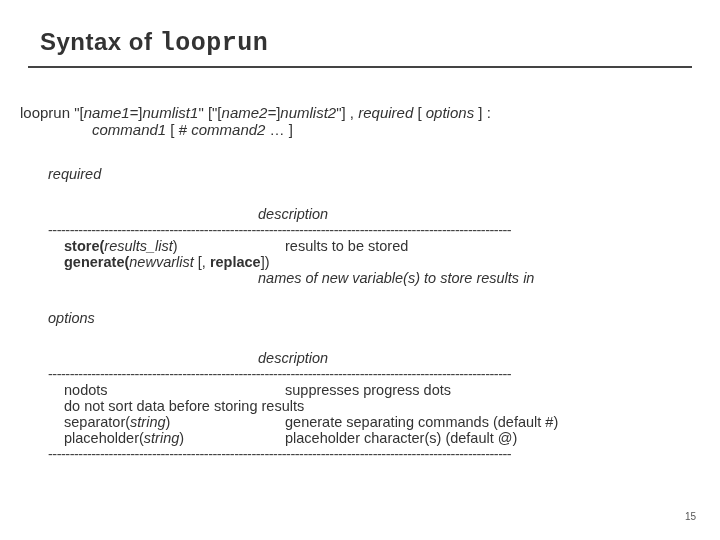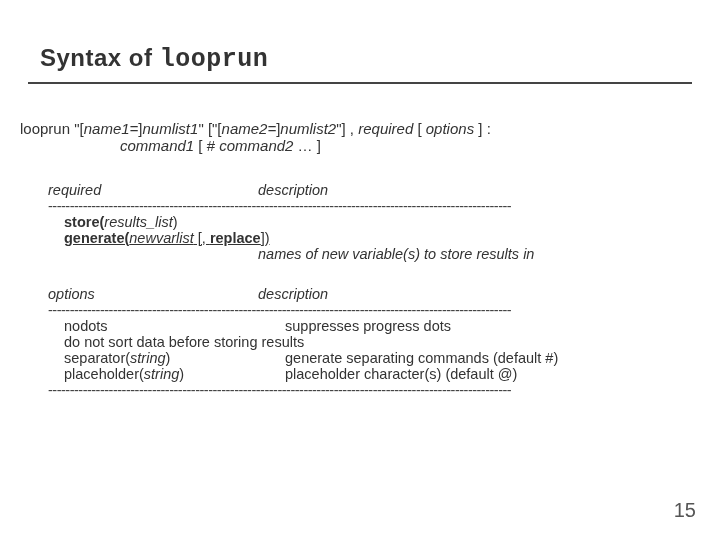--- a/index.html
+++ b/index.html
@@ -6,21 +6,21 @@
     margin: 0;
     padding: 0;
     width: 720px;
     height: 540px;
     background: #fff;
     font-family: Verdana, Geneva, sans-serif;
     color: #333;
     position: relative;
   }
   .slide {
-    padding: 44px 28px 0 28px;
+    padding: 28px 28px 0 28px;
     box-sizing: border-box;
     width: 100%;
     height: 100%;
   }
   .title {
     font-size: 24px;
     letter-spacing: 0.5px;
     margin: 0 0 8px 12px;
   }
   .title .mono {
@@ -31,70 +31,70 @@
     border: none;
     border-top: 2px solid #444;
     margin: 0 0 36px 0;
   }
   .syntax-block {
     font-size: 15px;
     margin-left: -8px;
     margin-bottom: 28px;
   }
   .syntax-block .line1 { margin-left: 0; }
-  .syntax-block .line2 { margin-left: 100px; }
+  .syntax-block .line2 { margin-left: 72px; }
   .i { font-style: italic; }
   .b { font-weight: bold; }
 
   .opt-block {
     font-size: 14.5px;
     margin-left: 20px;
     margin-bottom: 24px;
   }
   .opt-head {
     display: flex;
   }
   .opt-head .c1 {
     width: 210px;
     font-style: italic;
   }
   .opt-head .c2 {
     font-style: italic;
+    margin-top: 40px;
   }
   .dash {
     font-family: Arial, sans-serif;
     letter-spacing: -0.5px;
     white-space: nowrap;
     overflow: hidden;
     width: 650px;
     color: #444;
   }
   .opt-row {
     display: flex;
     margin-left: 16px;
     gap: 27px;
   }
   .opt-row .c1 {
     width: 194px;
   }
   .opt-row .c2 { }
   .opt-full {
     margin-left: 16px;
-    text-decoration: underline;
   }
   .opt-desc-indent {
     margin-left: 210px;
     font-style: italic;
   }
 
   .pagenum {
     position: absolute;
     right: 24px;
     bottom: 18px;
-    font-size: 20px;
+    font-size: 10px;
     color: #555;
   }
 </style>
 </head>
 <body>
 
 <div class="slide">
   <h1 class="title">
     <span>Syntax of </span><span class="mono">looprun</span>
   </h1>
@@ -110,20 +110,21 @@
   </div>
 
   <div class="opt-block">
     <div class="opt-head">
       <div class="c1">required</div>
       <div class="c2">description</div>
     </div>
     <div class="dash">-----------------------------------------------------------------------------------------------------------</div>
     <div class="opt-row">
       <div class="c1"><span class="b">store(</span><span class="i">results_list</span><span>)</span></div>
+      <div class="c2">results to be stored</div>
     </div>
     <div class="opt-full">
       <span class="b">generate(</span><span class="i">newvarlist</span><span> [, </span><span class="b">replace</span><span>])</span>
     </div>
     <div class="opt-desc-indent">names of new variable(s) to store results in</div>
   </div>
 
   <div class="opt-block">
     <div class="opt-head">
       <div class="c1">options</div>

